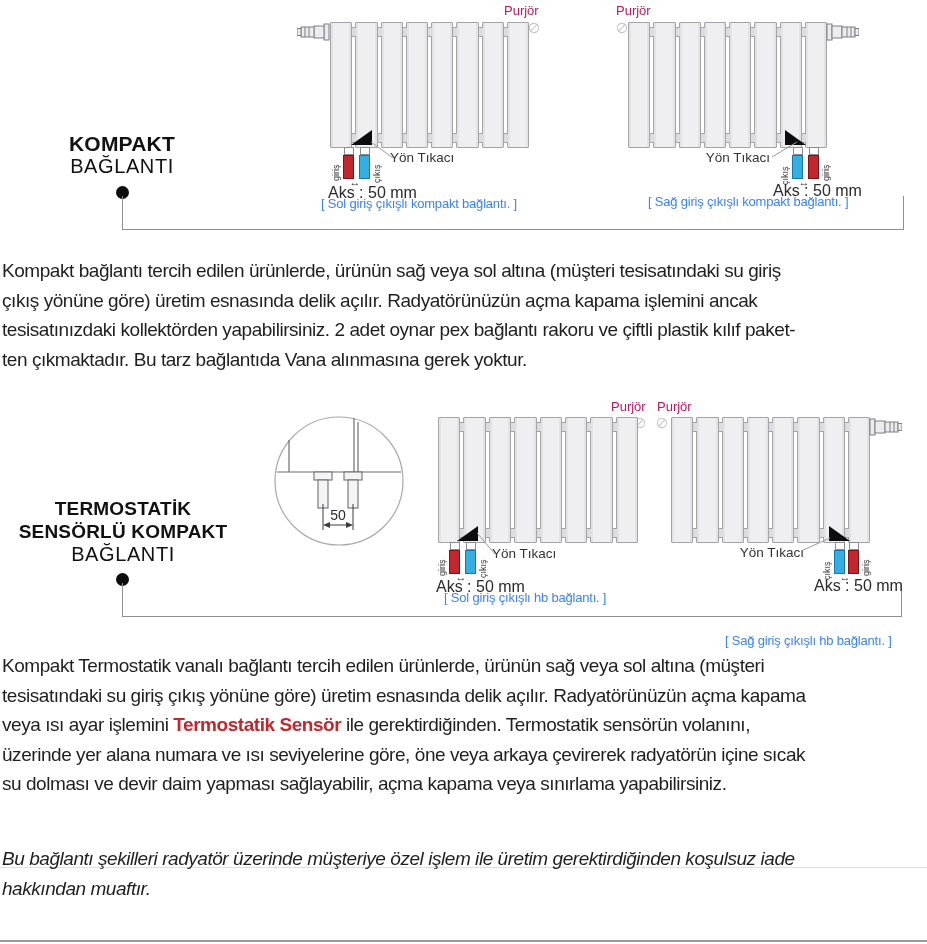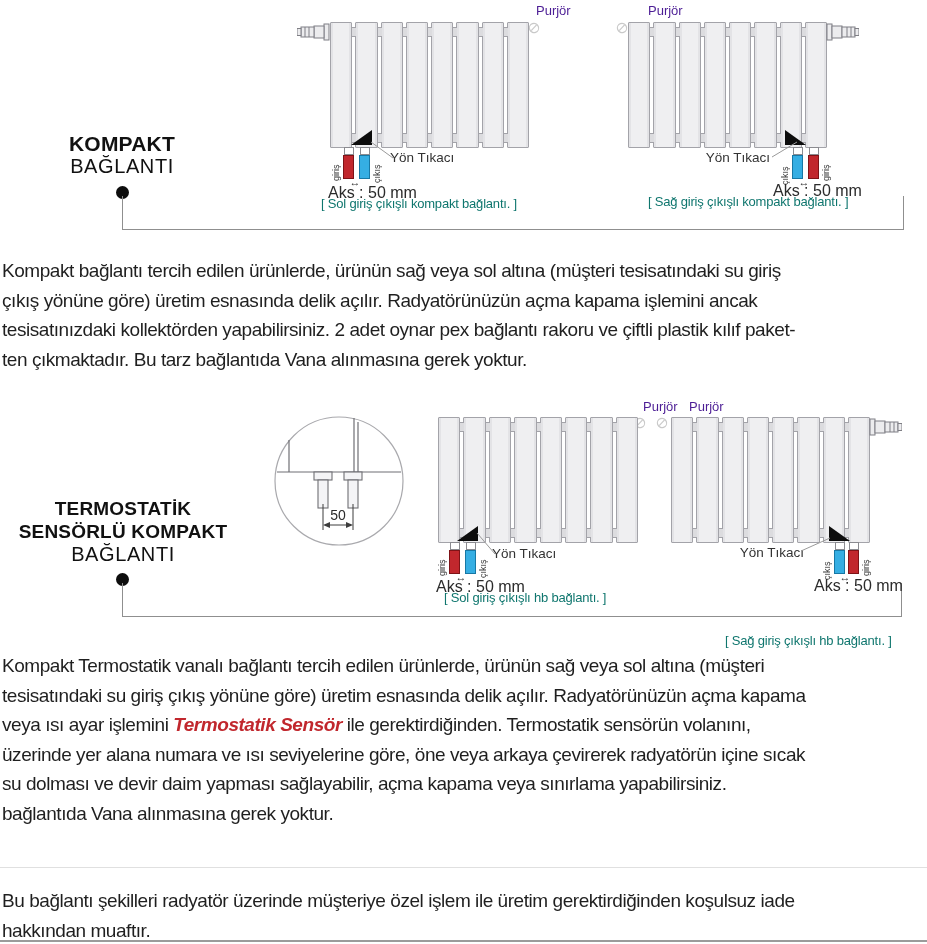--- a/index.html
+++ b/index.html
@@ -19,36 +19,36 @@
 
   
   .panels{position:absolute;display:flex;gap:3px;}
   .panel{flex:1;position:relative;border:1px solid #a3a3a9;border-radius:1px;
          background:linear-gradient(90deg,#e3e3e6 0 2px,#efeff1 2px calc(100% - 2px),#e3e3e6 calc(100% - 2px));}
   .panel:not(:first-child)::before{content:"";position:absolute;left:-4px;top:4px;width:4px;height:8px;
          background:#dcdcdf;border-top:1px solid #a3a3a9;border-bottom:1px solid #a3a3a9;}
   .panel:not(:first-child)::after{content:"";position:absolute;left:-4px;bottom:4px;width:4px;height:8px;
          background:#dcdcdf;border-top:1px solid #a3a3a9;border-bottom:1px solid #a3a3a9;}
 
-  .purjor{position:absolute;font-size:13px;color:#4c1d95;margin-left:32px;}
+  .purjor{position:absolute;font-size:13px;color:#be185d;}
   .yon{position:absolute;font-size:13.5px;color:#333;}
   .aks{position:absolute;font-size:16px;color:#2b2b2b;}
-  .caption{position:absolute;font-size:13px;letter-spacing:-.2px;color:#0f766e;white-space:nowrap;}
+  .caption{position:absolute;font-size:13px;letter-spacing:-.2px;color:#3b82f6;white-space:nowrap;}
 
   .port-square{position:absolute;width:8px;height:6px;border:1px solid #8b8b90;background:#fff;}
   .port{position:absolute;width:9px;height:22px;border:1px solid #555;}
   .port-in{background:#c1272d;border-color:#7e1317;}
   .port-out{background:#35aee3;border-color:#1778a5;}
   .port-label{position:absolute;font-size:9px;color:#3c3c3c;writing-mode:vertical-rl;transform:rotate(180deg);height:28px;line-height:10px;}
   .dim-arrow{position:absolute;font-size:11px;color:#333;width:26px;text-align:center;line-height:10px;}
 
   
   .para{position:absolute;left:2px;width:924px;font-size:19px;letter-spacing:-.45px;
         line-height:29.5px;color:#1f1f1f;white-space:nowrap;}
-  .hl{color:#c1272d;font-weight:bold;font-style:italic;}
+  .hl{color:#c1272d;font-weight:bold;}
   .divider{position:absolute;left:0;width:927px;height:0;border-top:1px solid #e0e0e0;}
   .bottom-rule{position:absolute;left:0;width:927px;height:2px;background:#9b9b9b;}
 
   svg{display:block;}
 </style>
 </head>
 <body>
 
 <div class="page">
 
@@ -275,25 +275,24 @@
   <div class="dim-arrow" style="left:832px;top:572px;">↔</div>
   <div class="aks" style="left:814px;top:577px;">Aks : 50 mm</div>
   <div class="caption" style="left:725px;top:589px;margin-top:44px;">[ Sağ giriş çıkışlı hb bağlantı. ]</div>
 
   <div class="para" style="top:651px;">
     <div>Kompakt Termostatik vanalı bağlantı tercih edilen ürünlerde, ürünün sağ veya sol altına (müşteri</div>
     <div>tesisatındaki su giriş çıkış yönüne göre) üretim esnasında delik açılır. Radyatörünüzün açma kapama</div>
     <div><span>veya ısı ayar işlemini </span><span class="hl">Termostatik Sensör</span><span> ile gerektirdiğinden. Termostatik sensörün volanını,</span></div>
     <div>üzerinde yer alana numara ve ısı seviyelerine göre, öne veya arkaya çevirerek radyatörün içine sıcak</div>
     <div>su dolması ve devir daim yapması sağlayabilir, açma kapama veya sınırlama yapabilirsiniz.</div>
-    <div>bağlantıda Vana alınmasına gerek yoktur.</div>
   </div>
 
   <div class="divider" style="top:867px;"></div>
-  <div class="para" style="top:886px;">
+  <div class="para" style="top:844px;font-style:italic;">
     <div>Bu bağlantı şekilleri radyatör üzerinde müşteriye özel işlem ile üretim gerektirdiğinden koşulsuz iade</div>
     <div>hakkından muaftır.</div>
   </div>
   <div class="bottom-rule" style="top:940px;"></div>
 
   <svg class="abs" style="left:0;top:0;pointer-events:none;" width="927" height="944">
     <g stroke="#9a9a9a" stroke-width="1" fill="none">
       <line x1="371" y1="142" x2="393" y2="158"></line>
       <line x1="797" y1="142" x2="772" y2="157"></line>
       <line x1="477" y1="533" x2="495" y2="554"></line>

